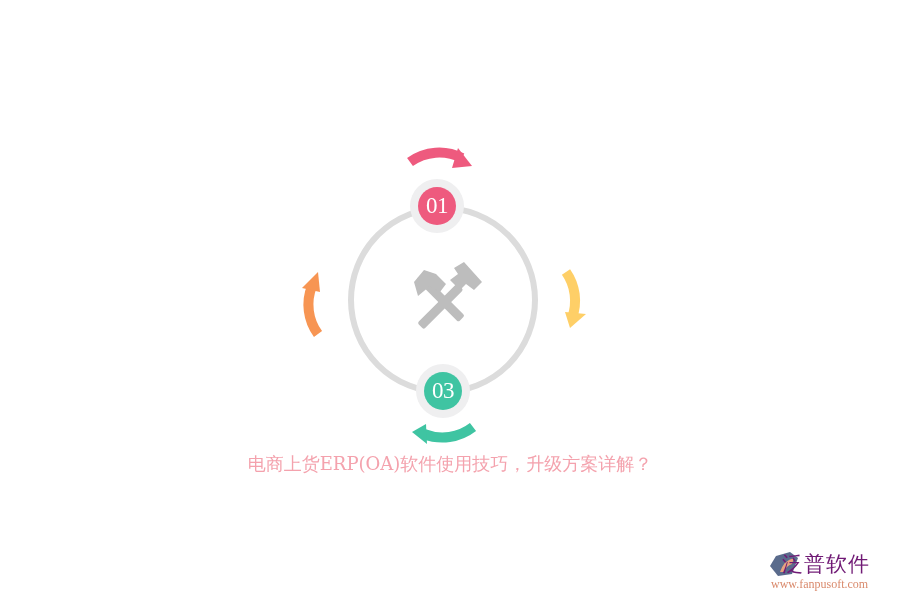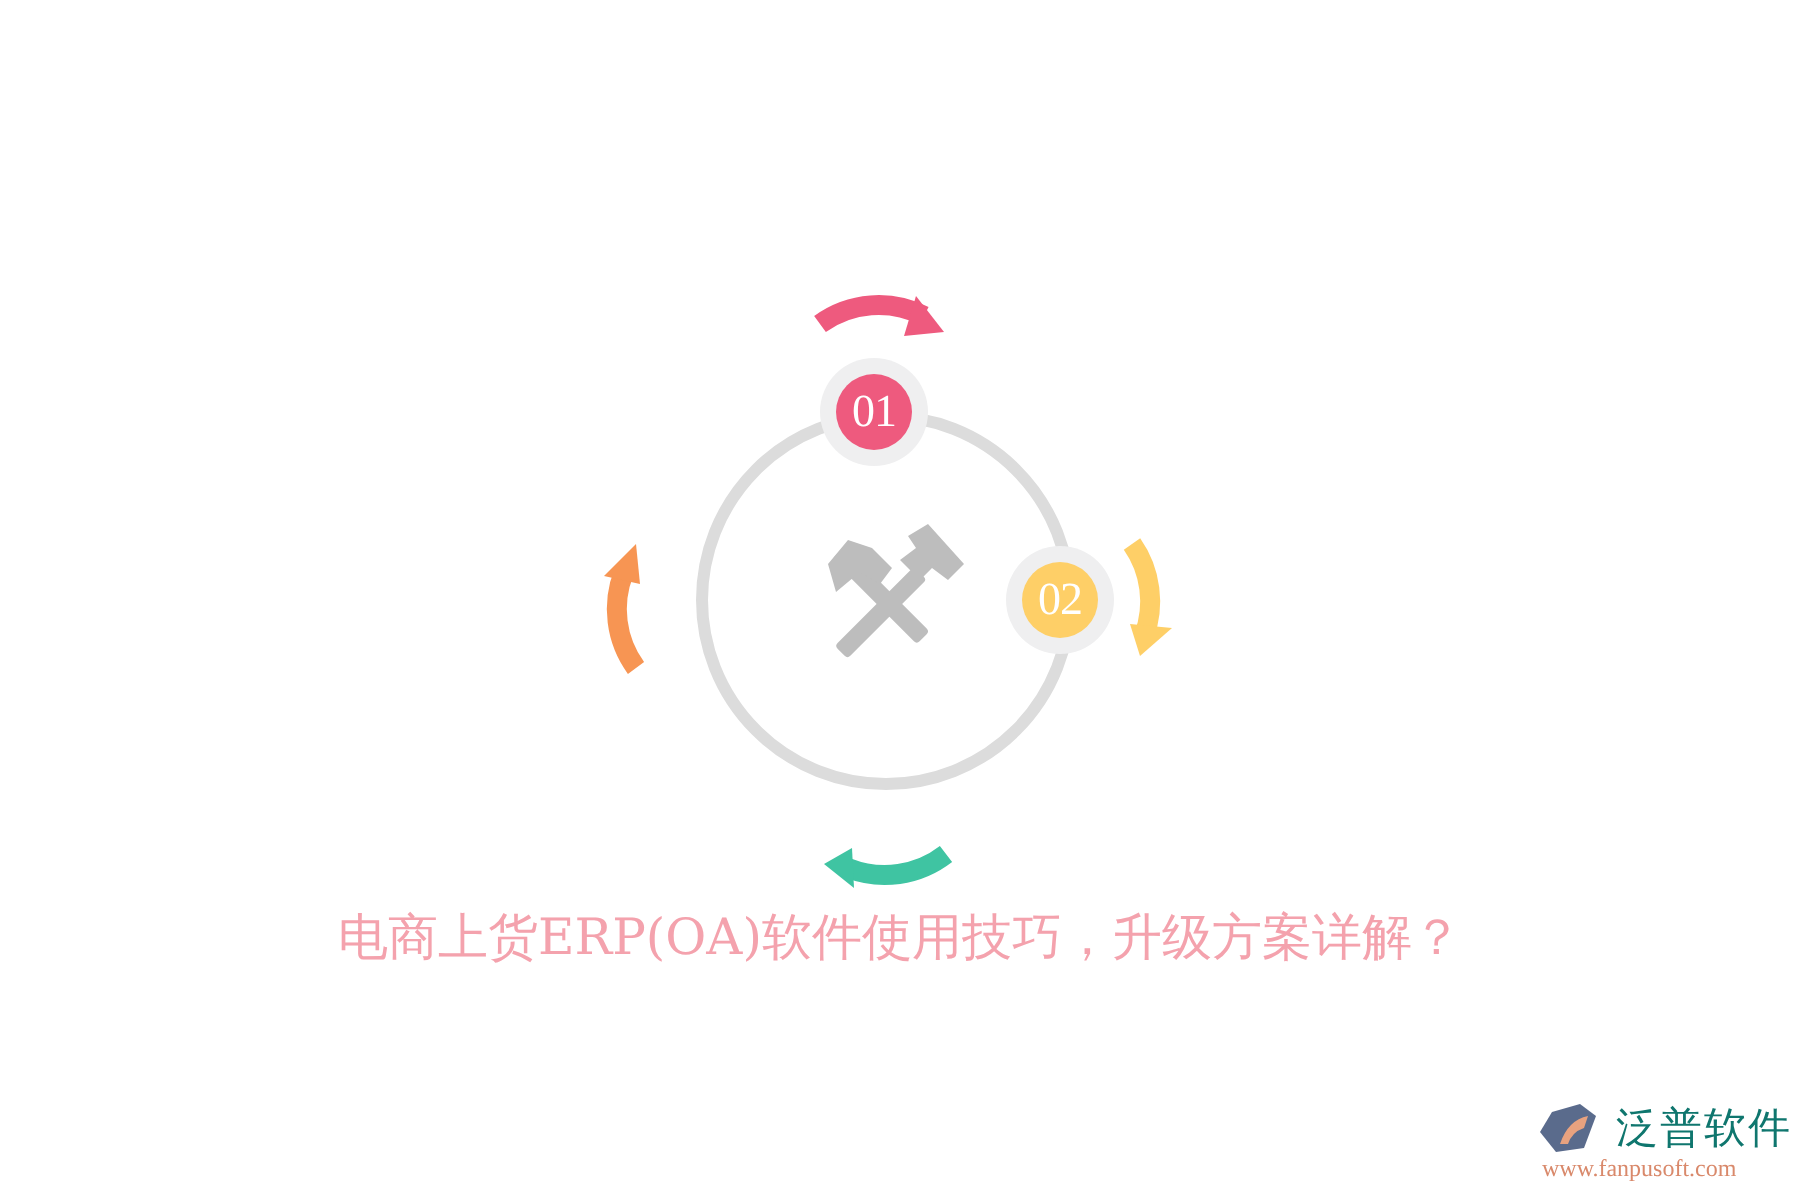--- a/index.html
+++ b/index.html
@@ -15,26 +15,26 @@
   }
   .node-inner {
     width: 38px; height: 38px; border-radius: 50%;
     display: flex; align-items: center; justify-content: center;
     color: #ffffff; font-family: "Liberation Serif", "DejaVu Serif", serif;
     font-size: 23px; letter-spacing: -0.5px;
   }
   .title {
     position: absolute; left: 0; width: 900px; top: 452px; text-align: center;
     font-family: "DejaVu Serif", "Liberation Serif", serif;
-    font-size: 25px; color: #f4a2ad; letter-spacing: 0px;
+    font-size: 18px; color: #f4a2ad; letter-spacing: 0px;
   }
   .logo { position: absolute; left: 766px; top: 550px; width: 130px; height: 42px; }
   .logo-name {
-    position: absolute; left: 42px; top: 0px; font-family: "DejaVu Sans", sans-serif;
-    font-size: 21px; color: #0f766e; letter-spacing: 1px; white-space: nowrap;
+    position: absolute; left: 16px; top: 0px; font-family: "DejaVu Sans", sans-serif;
+    font-size: 21px; color: #701a75; letter-spacing: 1px; white-space: nowrap;
   }
   .logo-url {
     position: absolute; left: 5px; top: 27px; font-family: "Liberation Serif", "DejaVu Serif", serif;
     font-size: 12px; color: #d9896b; white-space: nowrap; text-align: right;
   }
 </style>
 </head>
 <body>
 
 <div class="diagram">
@@ -70,22 +70,22 @@
 
       <rect x="436" y="278" width="9" height="56" rx="2" transform="rotate(45 440 306)"></rect>
 
       <polygon points="454,268 464,262 482,282 474,290 466,284 460,290 450,280 458,274"></polygon>
     </g>
   </svg>
 
   <div class="node" style="left:410px;top:179px;">
     <div class="node-inner" style="background:#ee5a7e;">01</div>
   </div>
-  <div class="node" style="left:503px;top:273px;">
-    <div class="node-inner" style="background:#fecf67;">02</div>
+  <div class="node" style="left:416px;top:364px;">
+    <div class="node-inner" style="background:#3fc4a2;">03</div>
   </div>
 </div>
 
 <div class="title">电商上货ERP(OA)软件使用技巧，升级方案详解？</div>
 
 <div class="logo">
   <svg width="30" height="26" style="position:absolute;left:4px;top:2px">
     <polygon points="6,4 20,0 28,6 22,22 8,24 0,14" fill="#5a6b8c"></polygon>
     <path d="M10 20 Q 14 8 24 6 L 22 12 Q 16 14 14 20 Z" fill="#e8a27f"></path>
   </svg>

